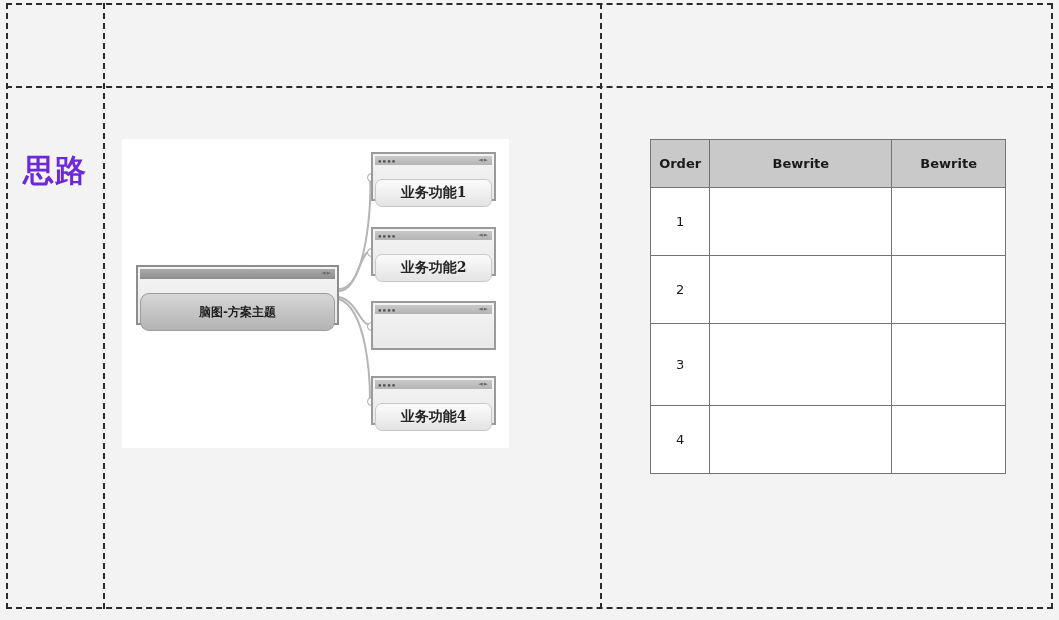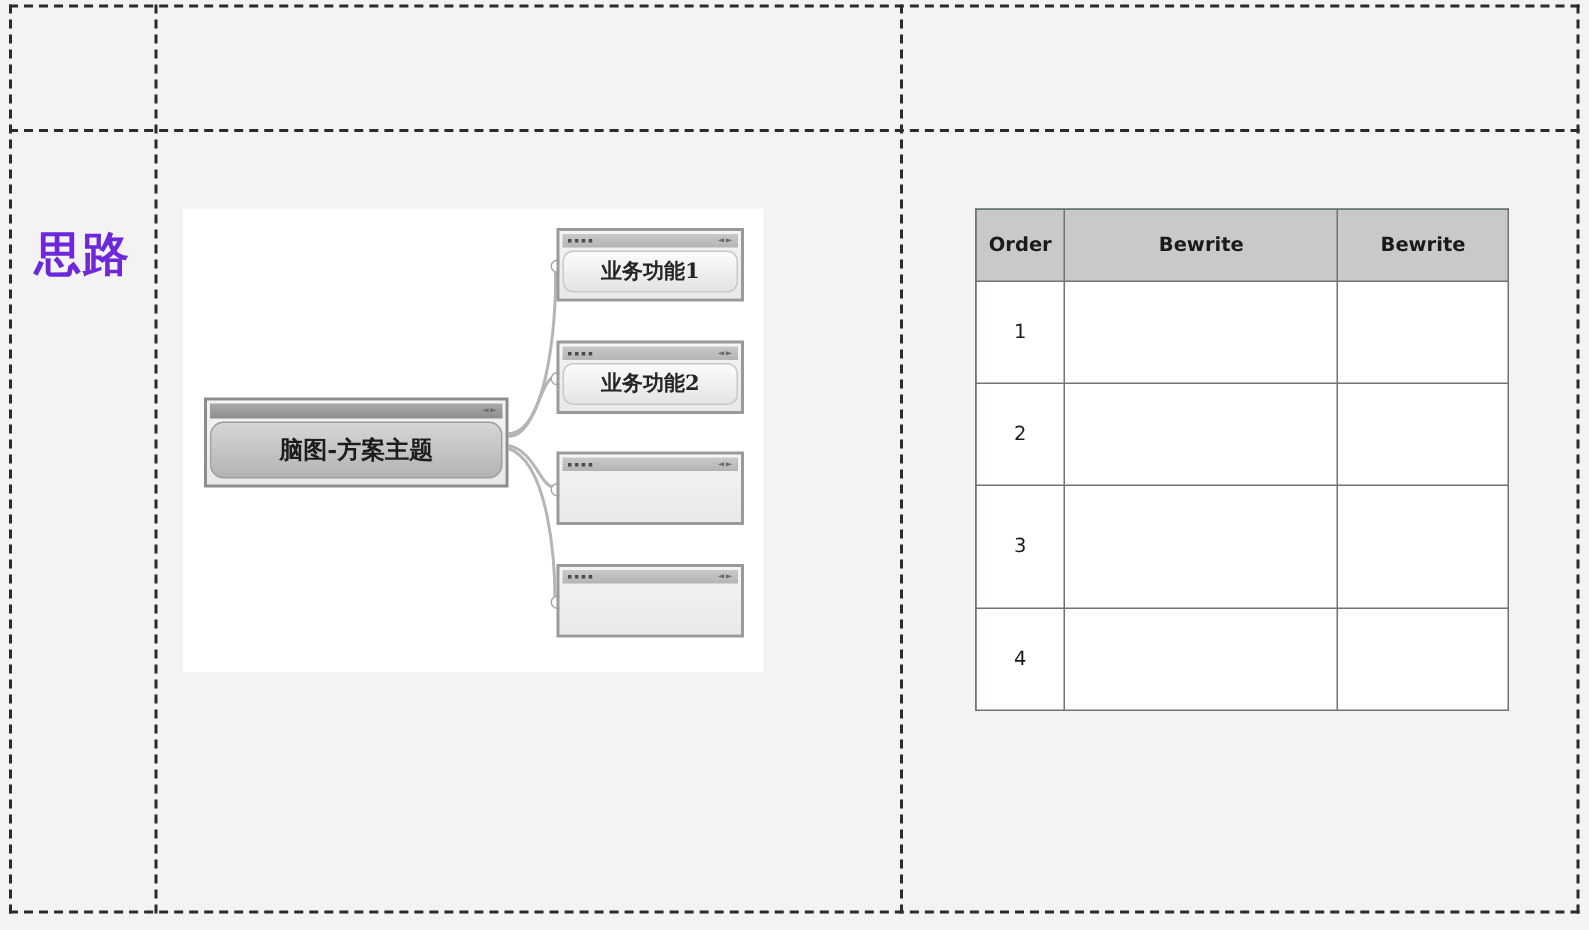--- a/index.html
+++ b/index.html
@@ -112,21 +112,21 @@
     position: absolute;
     right: 3px;
     top: 1px;
     font-size: 7px;
     line-height: 7px;
     letter-spacing: 1px;
     color: #6a6a6a;
     font-family: "DejaVu Sans Mono", monospace;
   }
   .mm-node .inner {
-    margin-top: 2px;
+    margin-top: 14px;
     border: 1px solid #c8c8c8;
     border-radius: 7px;
     background: linear-gradient(#fbfbfb, #e4e4e4);
     display: flex;
     align-items: center;
     justify-content: center;
     height: calc(100% - 15px);
   }
   .mm-node .inner span {
     font-family: "DejaVu Serif", serif;
@@ -148,21 +148,21 @@
     height: 10px;
     background: linear-gradient(#a9a9a9, #8e8e8e);
   }
   .mm-central .inner {
     border: 1px solid #9d9d9d;
     border-radius: 9px;
     background: linear-gradient(#d6d6d6, #b3b3b3);
     height: calc(100% - 16px);
   }
   .mm-central .inner span {
-    font-size: 16px;
+    font-size: 12px;
     color: #1c1c1c;
   }
 
   
   .mm-branch {
     left: 249px;
     width: 125px;
     height: 49px;
   }
   .mm-branch.b1 { top: 13px; }
@@ -284,20 +284,23 @@
         <span class="tb-left">▪▪▪▪</span>
         <span class="tb-right">◄►</span>
       </div>
     </div>
 
     <div class="mm-node mm-branch b4">
       <div class="titlebar">
         <span class="tb-left">▪▪▪▪</span>
         <span class="tb-right">◄►</span>
       </div>
+      <div class="inner">
+        <span>业务功能4</span>
+      </div>
     </div>
 
   </div>
 
   <table class="stories-table">
     <thead>
       <tr>
         <th class="col-order">Order</th>
         <th class="col-stories">Bewrite</th>
         <th class="col-bewrite">Bewrite</th>

